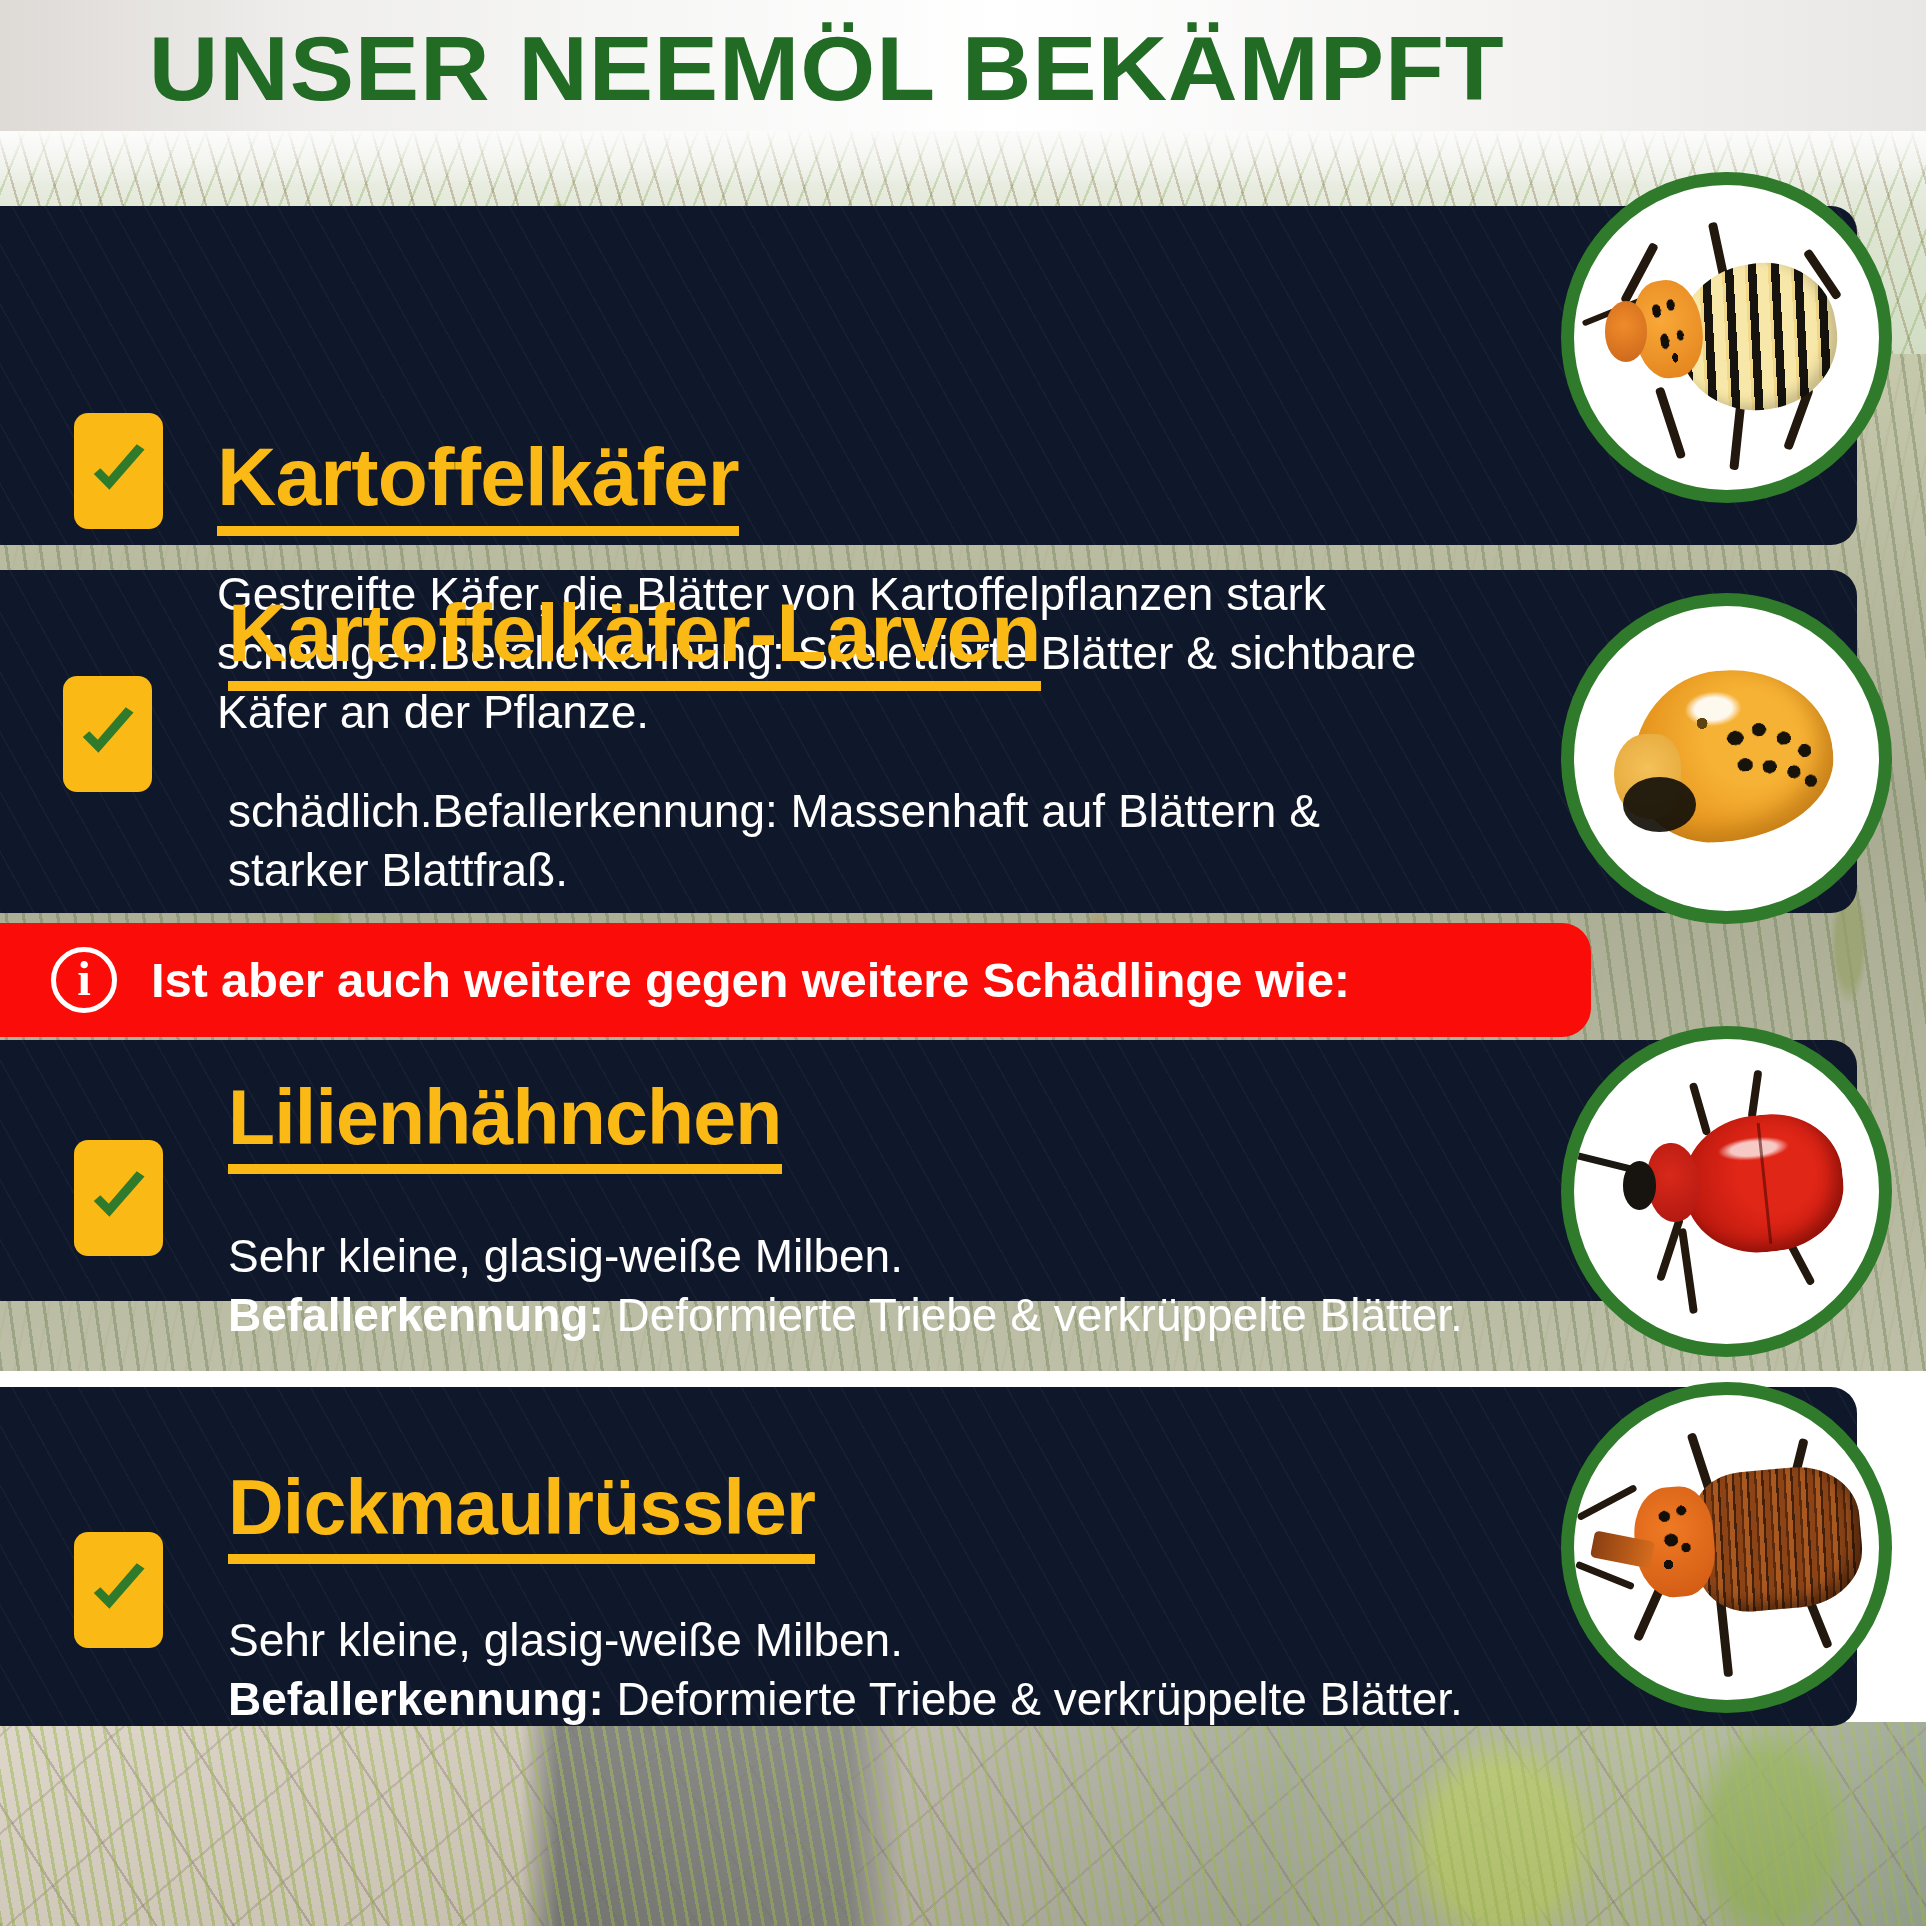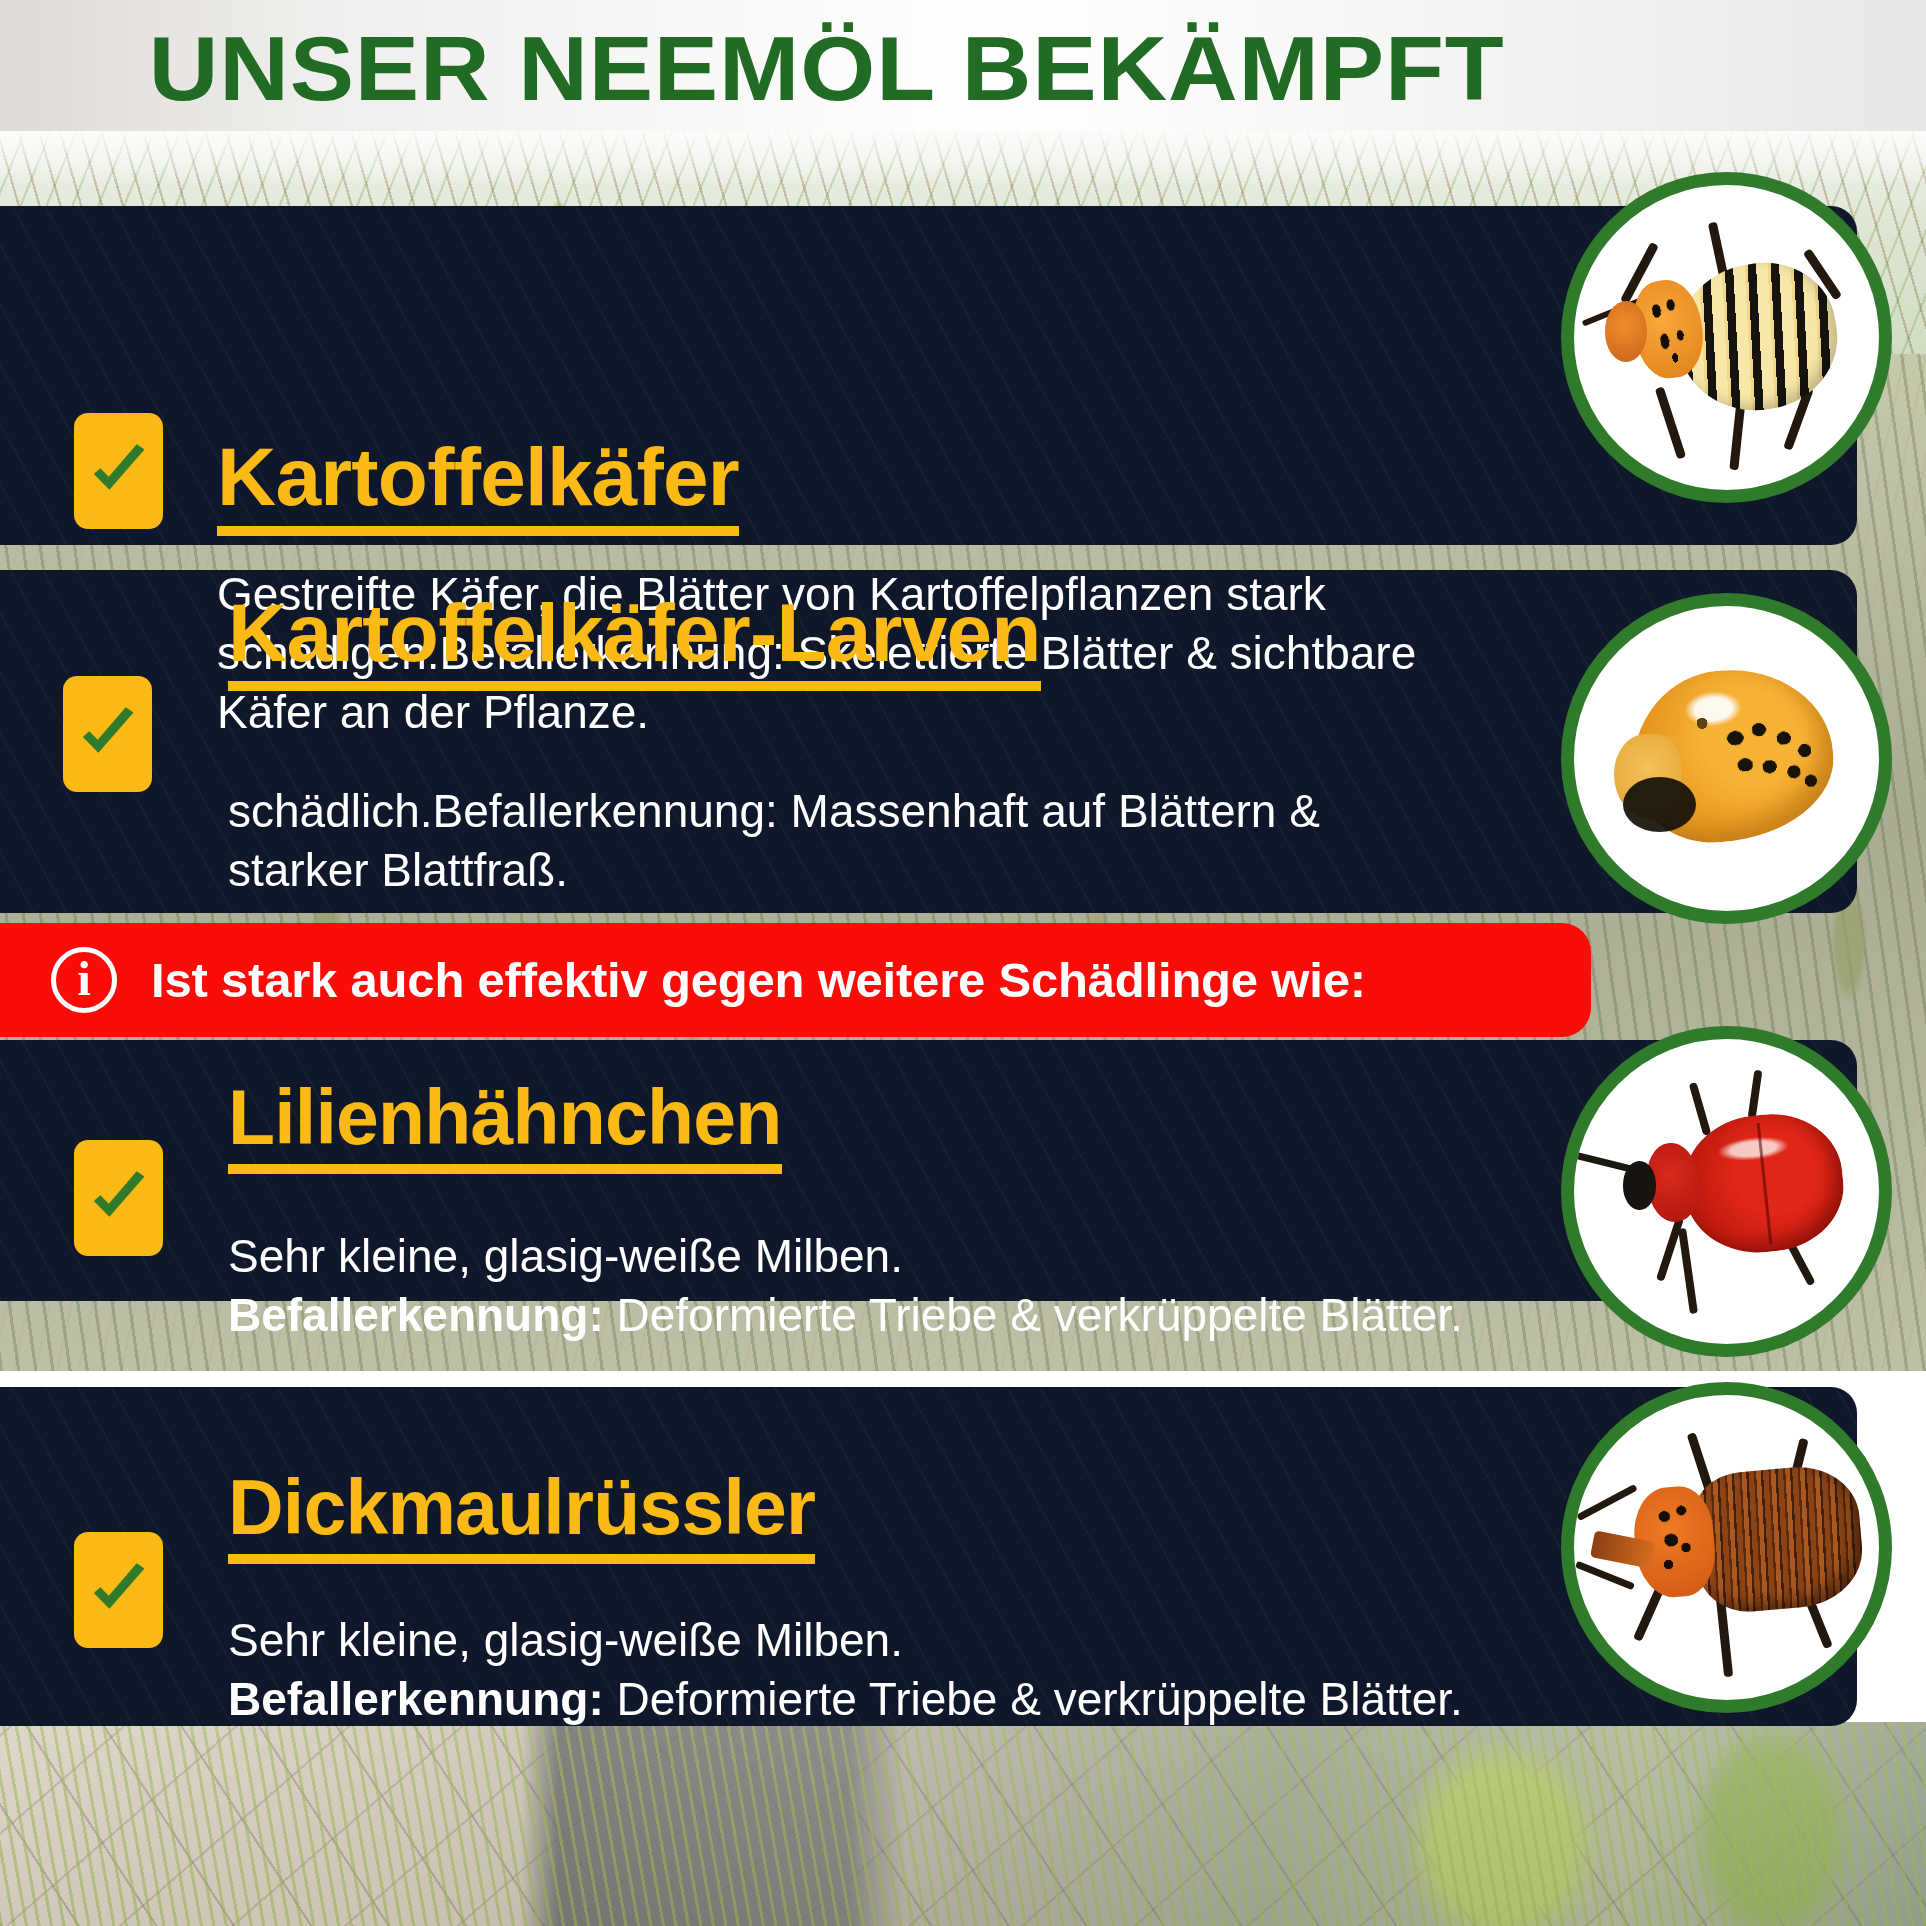--- a/index.html
+++ b/index.html
@@ -399,21 +399,21 @@
       <div class="larva-head"></div>
       <div class="larva-dark"></div>
     </div>
   </div>
 </div>
 
 <div class="red-banner" style="top:923px; height:114px; width:1591px;">
   <div class="info-icon">
     <span>i</span>
   </div>
-  <div class="red-text">Ist stark auch effektiv gegen weitere Schädlinge wie:</div>
+  <div class="red-text">Ist aber auch weitere gegen weitere Schädlinge wie:</div>
 </div>
 
 <div class="card" style="top:1040px; height:261px;">
   <div class="card-inner">
     <div class="check-box" style="left:74px; top:100px;">
       <svg viewBox="0 0 100 100">
         <path d="M12 54 L36 78 L90 16 L78 8 L35 58 L22 45 Z" fill="#2F7A2B"></path>
       </svg>
     </div>
     <div class="pest-title" style="left:228px; top:39px; font-size:77px;">

